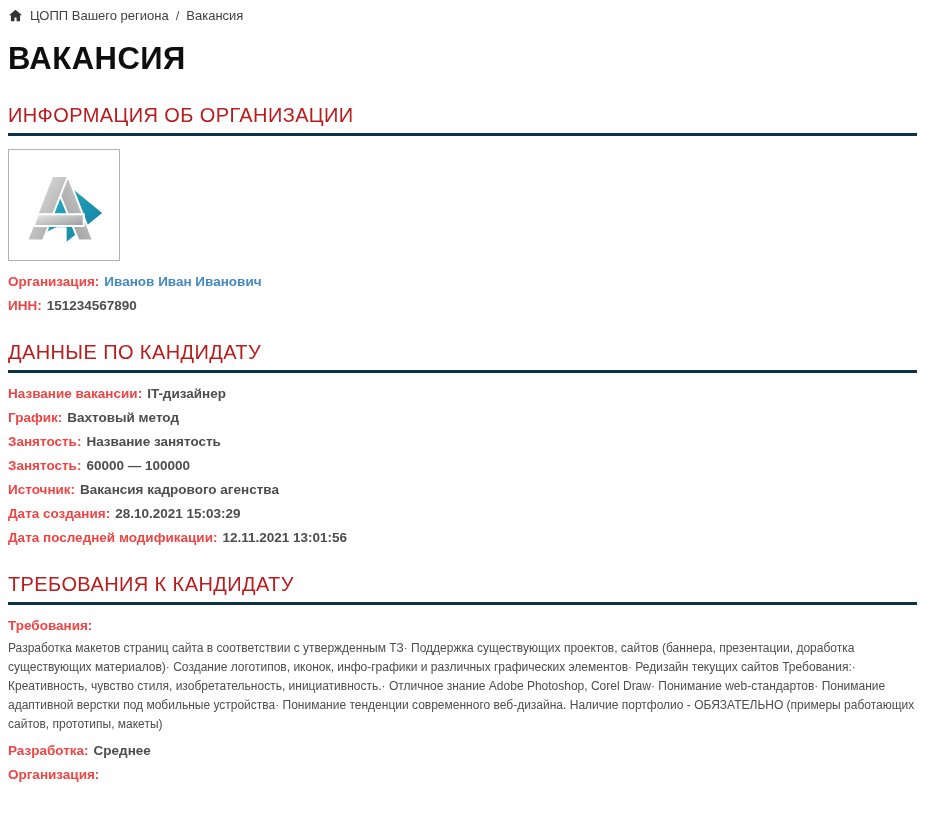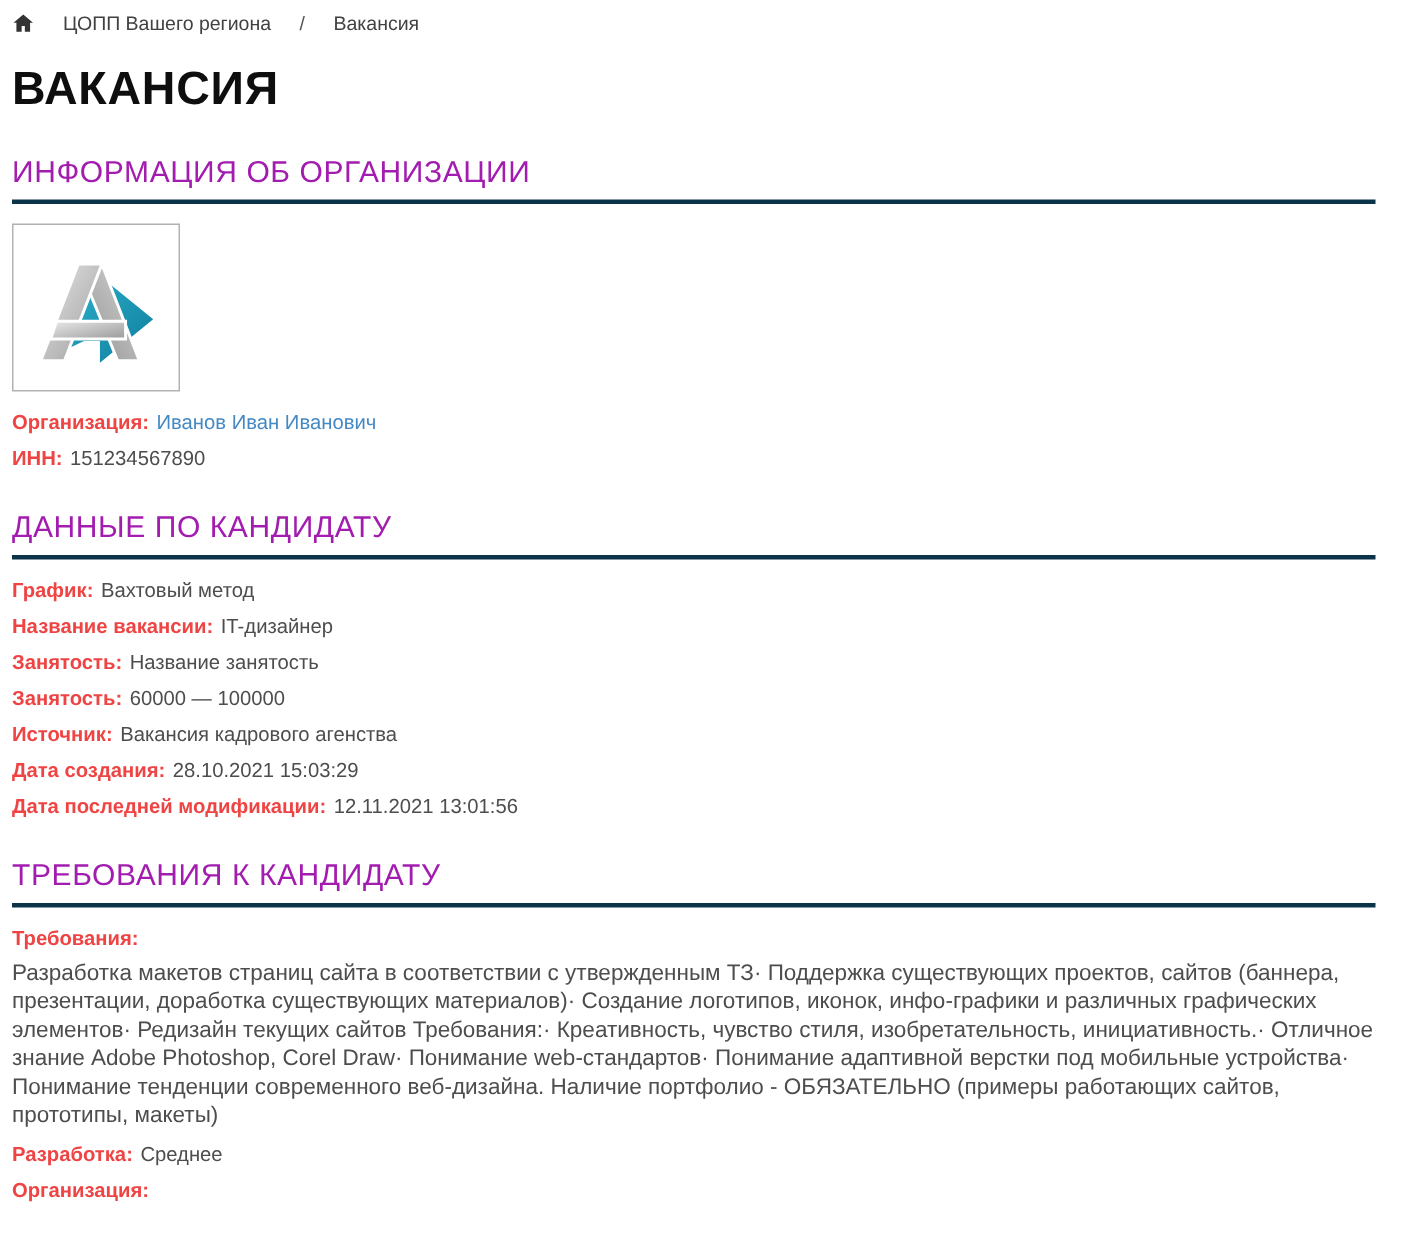--- a/index.html
+++ b/index.html
@@ -4,56 +4,56 @@
 <style>
   html,body{margin:0;padding:0;background:#ffffff;}
   body{
     width:937px;height:832px;overflow:hidden;
     font-family:"Liberation Sans", sans-serif;
     color:#4d4d4d;
   }
   .page{padding:8px 20px 0 8px;width:909px;box-sizing:content-box;}
 
   
-  .breadcrumb{display:flex;align-items:center;gap:19px;font-size:13px;color:#414141;}
+  .breadcrumb{display:flex;align-items:center;gap:7px;font-size:13px;color:#414141;}
   .breadcrumb a{color:#414141;text-decoration:none;}
   .crumb-sep{color:#555;}
   .home-icon{display:inline-flex;width:15px;height:15px;}
   .home-icon svg{width:100%;height:100%;fill:#333;}
 
   
   h1.page-title{
     font-size:31px;font-weight:800;color:#0e0e0e;
     margin:19px 0 0 0;letter-spacing:0.5px;line-height:34px;
   }
 
   
   h2.section-title{
-    font-size:20px;font-weight:400;color:#a21caf;
+    font-size:20px;font-weight:400;color:#b91c1c;
     margin:28px 0 0 0;padding-bottom:7px;
     border-bottom:3px solid #0b3448;
     letter-spacing:0.4px;line-height:22px;
   }
   .section-body{margin-top:13px;}
 
   
   .logo-box{
     width:94px;height:94px;border:1px solid #b2b2b2;background:#fff;
     padding:8px;margin:0 0 13px 0;display:flex;align-items:center;justify-content:center;
   }
   .logo-box svg{width:92px;height:92px;}
 
   
   .field-row{font-size:13.5px;line-height:15px;margin:0 0 9px 0;color:#4d4d4d;}
   .field-label{font-weight:700;color:#ef4444;}
-  .field-value{margin-left:5px;color:#4d4d4d;}
+  .field-value{margin-left:5px;color:#4d4d4d;font-weight:bold;}
   a.field-value.link{color:#4589c4;text-decoration:none;}
   .field-row.block .field-paragraph{
     margin-top:6px;font-weight:400;color:#4d4d4d;
-    font-size:15px;line-height:19px;max-width:909px;
+    font-size:12px;line-height:19px;max-width:909px;
   }
 </style>
 </head>
 <body>
 
 <div class="page">
 
   <nav class="breadcrumb">
     <a href="#" class="home-icon" aria-label="home">
       <svg viewBox="0 0 24 24">
@@ -100,22 +100,22 @@
           <div class="field-row"><span class="field-label">Организация:</span><a class="field-value link" href="#">Иванов Иван Иванович</a></div>
           <div class="field-row"><span class="field-label">ИНН:</span><span class="field-value">151234567890</span></div>
         </div>
     </div>
   </section>
 
   <section>
     <h2 class="section-title">ДАННЫЕ ПО КАНДИДАТУ</h2>
     <div class="section-body">
       <div>
+          <div class="field-row"><span class="field-label">Название вакансии:</span><span class="field-value">IT-дизайнер</span></div>
           <div class="field-row"><span class="field-label">График:</span><span class="field-value">Вахтовый метод</span></div>
-          <div class="field-row"><span class="field-label">Название вакансии:</span><span class="field-value">IT-дизайнер</span></div>
           <div class="field-row"><span class="field-label">Занятость:</span><span class="field-value">Название занятость</span></div>
           <div class="field-row"><span class="field-label">Занятость:</span><span class="field-value">60000 — 100000</span></div>
           <div class="field-row"><span class="field-label">Источник:</span><span class="field-value">Вакансия кадрового агенства</span></div>
           <div class="field-row"><span class="field-label">Дата создания:</span><span class="field-value">28.10.2021 15:03:29</span></div>
           <div class="field-row"><span class="field-label">Дата последней модификации:</span><span class="field-value">12.11.2021 13:01:56</span></div>
         </div>
     </div>
   </section>
 
   <section>

